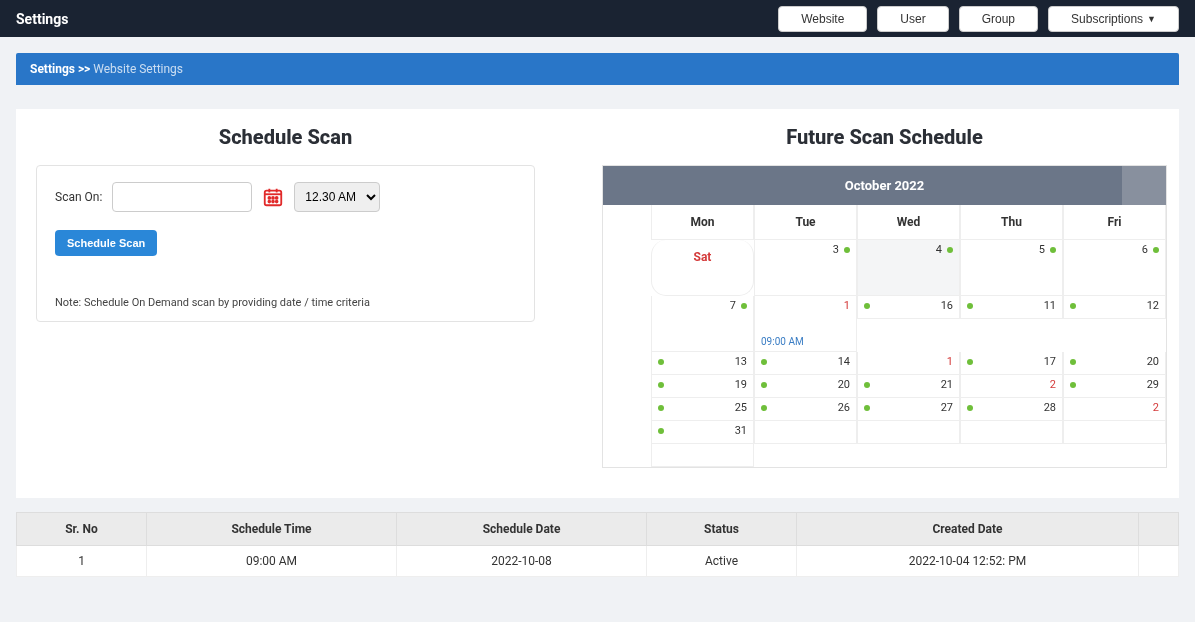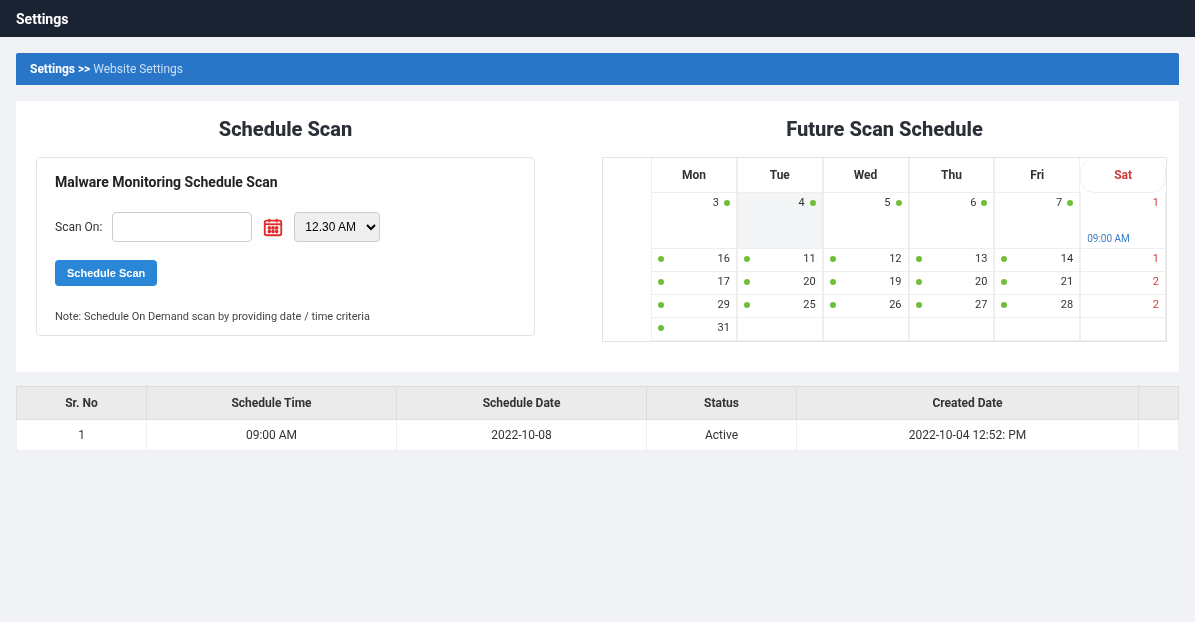--- a/index.html
+++ b/index.html
@@ -6,21 +6,21 @@
 body { font-family: -apple-system, "Segoe UI", Roboto, Arial, sans-serif; background: #f0f2f5; color: #333; font-size: 13px; }
 
 .topbar { background: #1a2332; color: #fff; height: 37px; display: flex; align-items: center; padding: 0 16px; justify-content: space-between; }
 .topbar-title { font-weight: 700; font-size: 14px; }
 .topbar-nav { display: flex; gap: 10px; }
 .topbar-btn { background: #fff; color: #333; border: 1px solid #ccc; border-radius: 4px; padding: 5px 22px; font-size: 12px; cursor: pointer; display: flex; align-items: center; gap: 4px; }
 .chev { font-size: 9px; }
 
 .content { padding: 16px 16px 0 16px; }
 
-.breadcrumb-bar { background: #2976c8; color: #fff; padding: 9px 14px; font-size: 12px; border-radius: 2px 2px 0 0; margin-bottom: 16px; }
+.breadcrumb-bar { background: #2976c8; color: #fff; padding: 9px 14px; font-size: 12px; border-radius: 2px 2px 0 0; margin-bottom: 24px; }
 .breadcrumb-bar .bc-strong { font-weight: 700; }
 .breadcrumb-bar .bc-light { opacity: .75; }
 
 .panel-header { background: #6b7688; color: #fff; padding: 9px 14px; font-size: 12px; font-weight: 600; }
 
 .two-col { display: flex; background: #fff; padding: 14px 12px 30px 12px; gap: 28px; }
 .col-left { width: 507px; padding-left: 8px; }
 .col-right { flex: 1; min-width: 0; margin-left: 39px; }
 
 .section-title { text-align: center; font-weight: 800; font-size: 20px; color: #2b2f36; margin: 2px 0 16px 0; }
@@ -31,65 +31,79 @@
 .card-subtitle { font-weight: 700; font-size: 14px; margin-bottom: 22px; color: #222; }
 
 .form-row { display: flex; align-items: center; gap: 10px; margin-bottom: 18px; }
 .form-row label { font-size: 12px; color: #333; }
 .txt-input { border: 1px solid #ccc; border-radius: 4px; height: 30px; width: 140px; padding: 0 8px; font-size: 12px; }
 .cal-icon { width: 22px; height: 22px; color: #e12a2a; display: flex; align-items: center; justify-content: center; }
 .cal-icon svg { width: 22px; height: 22px; }
 .sel { border: 1px solid #ccc; border-radius: 4px; height: 30px; padding: 0 6px; font-size: 12px; }
 
 .primary-btn { background: #2a87d8; color: #fff; border: none; border-radius: 4px; padding: 7px 12px; font-size: 11px; font-weight: 600; cursor: pointer; }
-.note { font-size: 11px; color: #444; margin-top: 24px; }
+.note { font-size: 11px; color: #444; margin-top: 40px; }
 
 .cal-wrap { border: 1px solid #e3e3e3; }
 .cal-month { background: #6b7688; color: #fff; text-align: center; font-weight: 700; padding: 12px 0; font-size: 13px; position: relative; }
 .cal-next { position: absolute; right: 0; top: 0; bottom: 0; width: 44px; background: #88909e; display: flex; align-items: center; justify-content: center; }
-.cal-grid { display: grid; grid-template-columns: repeat(6, 1fr); padding-left: 48px; }
+.cal-grid { display: grid; grid-template-columns: repeat(5, 1fr); padding-left: 48px; }
 .cal-head { text-align: center; font-weight: 700; font-size: 12px; padding: 10px 0; border: 1px solid #eee; border-top: none; }
 .cal-head.sat { color: #d43a3a; border-radius: 15px; }
 .cal-cell { position: relative; height: 23px; border: 1px solid #eee; border-top: none; font-size: 11px; padding: 3px 6px; }
 .cal-cell.tall { height: 56px; }
 .cal-daynum { position: absolute; top: 3px; right: 6px; font-size: 11px; color: #333; }
 .cal-daynum.red { color: #d43a3a; }
 .dot { position: absolute; width: 6px; height: 6px; border-radius: 50%; background: #6fbf3a; }
 .cal-event { position: absolute; left: 6px; bottom: 4px; font-size: 10px; color: #3a7dc4; }
 .today { background: #f4f5f6; }
 
 .tbl { width: 100%; border-collapse: collapse; margin-top: 14px; background: #fff; }
 .tbl th { background: #ebebeb; font-weight: 700; font-size: 12px; padding: 9px 6px; border: 1px solid #ddd; text-align: center; }
 .tbl td { font-size: 12px; padding: 8px 6px; border: 1px solid #eee; text-align: center; }
 
 </style>
 </head>
 <body>
 
 <div class="topbar">
   <div class="topbar-title">Settings</div>
+  <div class="topbar-nav">
+    <button class="topbar-btn">
+        <span>Website</span>
+      </button>
+    <button class="topbar-btn">
+        <span>User</span>
+      </button>
+    <button class="topbar-btn">
+        <span>Group</span>
+      </button>
+    <button class="topbar-btn">
+      <span>Subscriptions</span>
+      <span class="chev">▼</span>
+    </button>
+  </div>
 </div>
 
 <div class="content">
 
   <div class="breadcrumb-bar">
     <span class="bc-strong">Settings</span>
     <span class="bc-strong">&gt;&gt;</span>
     <span class="bc-light">Website Settings</span>
   </div>
 
 
   <div class="two-col">
 
     <div class="col-left">
       <div class="section-title">Schedule Scan</div>
 
       <div class="card">
         <div class="card-body">
-          <div class="card-subtitle">Malware Monitoring Schedule Scan</div>
 
           <div class="form-row">
             <label>Scan On:</label>
             <input class="txt-input" type="text" value="" style="">
             <span class="cal-icon">
               <svg viewBox="0 0 24 24" fill="none" stroke="currentColor" stroke-width="2">
                 <rect x="3" y="5" width="18" height="16" rx="2"></rect>
                 <line x1="3" y1="9" x2="21" y2="9"></line>
                 <line x1="8" y1="3" x2="8" y2="7"></line>
                 <line x1="16" y1="3" x2="16" y2="7"></line>
@@ -110,20 +124,24 @@
 
           <div class="note">Note: Schedule On Demand scan by providing date / time criteria</div>
         </div>
       </div>
     </div>
 
     <div class="col-right">
       <div class="section-title">Future Scan Schedule</div>
 
       <div class="cal-wrap">
+        <div class="cal-month">
+          <span>October 2022</span>
+          <div class="cal-next"></div>
+        </div>
         <div class="cal-grid" id="cal-grid">
           <div class="cal-head">Mon</div>
           <div class="cal-head">Tue</div>
           <div class="cal-head">Wed</div>
           <div class="cal-head">Thu</div>
           <div class="cal-head">Fri</div>
           <div class="cal-head sat">Sat</div>
         <div class="cal-cell tall">
               <span style="position: absolute; top: 3px; right: 6px; display: flex; align-items: center; gap: 5px;">
                 <span class="cal-daynum" style="position: static;">3</span>

